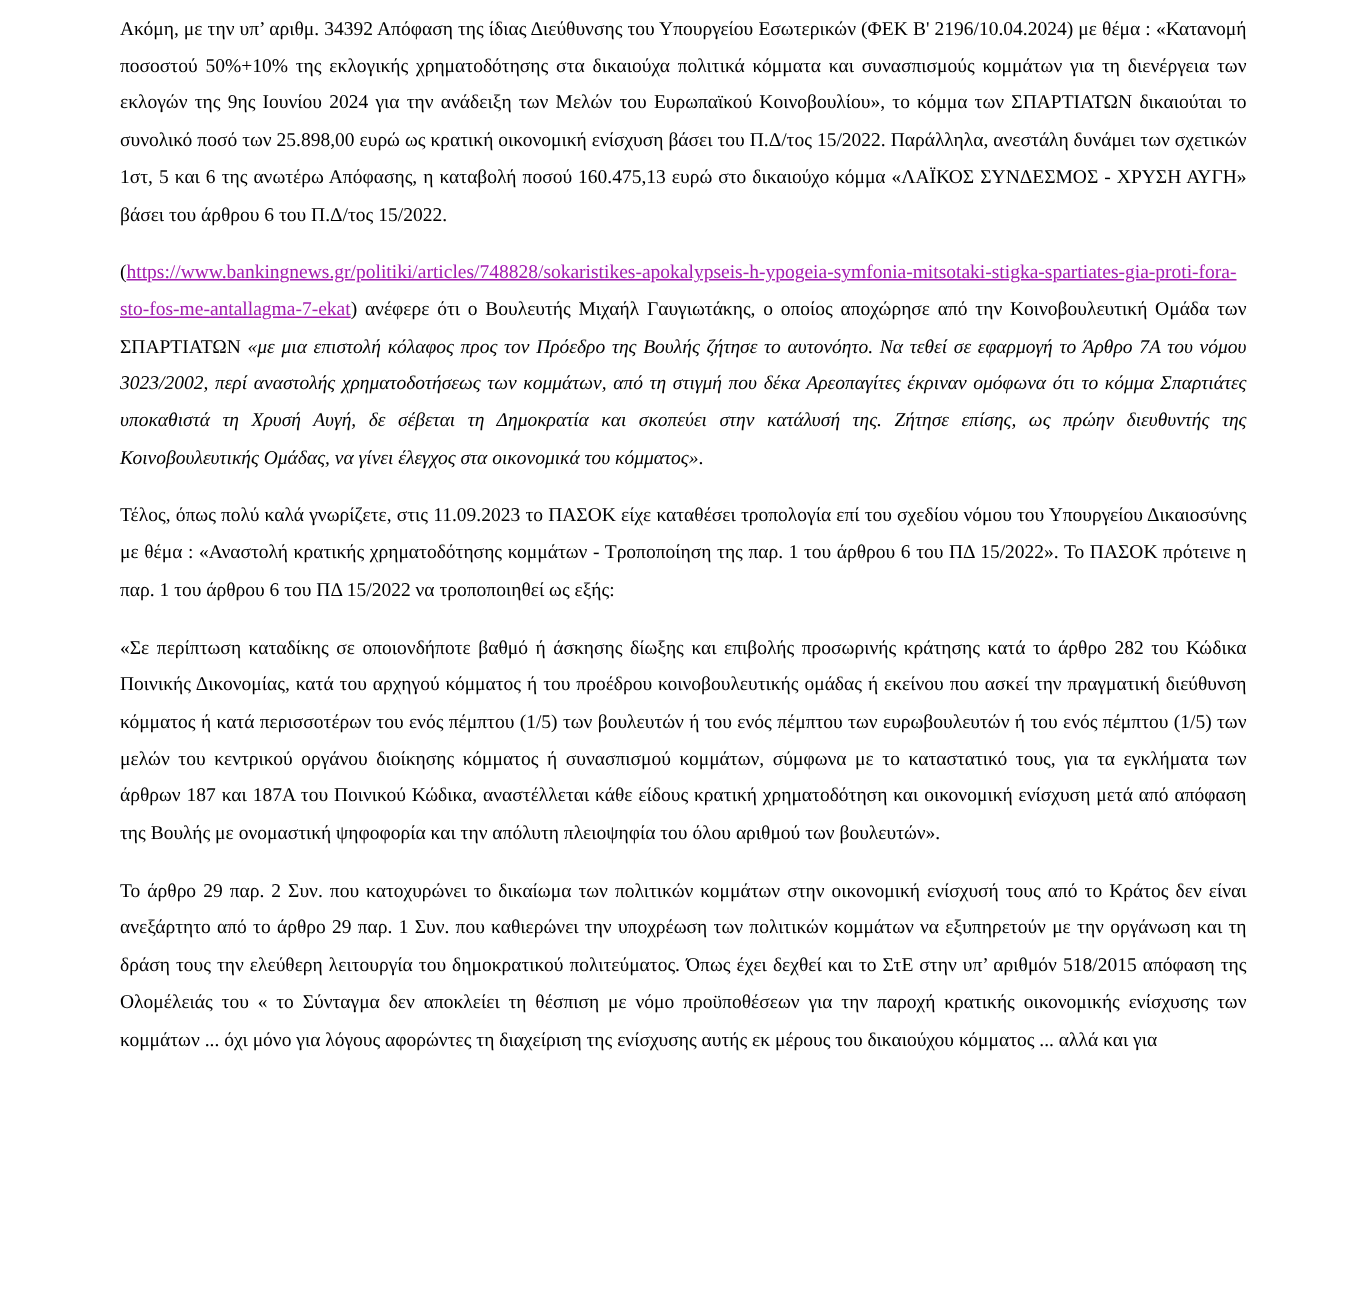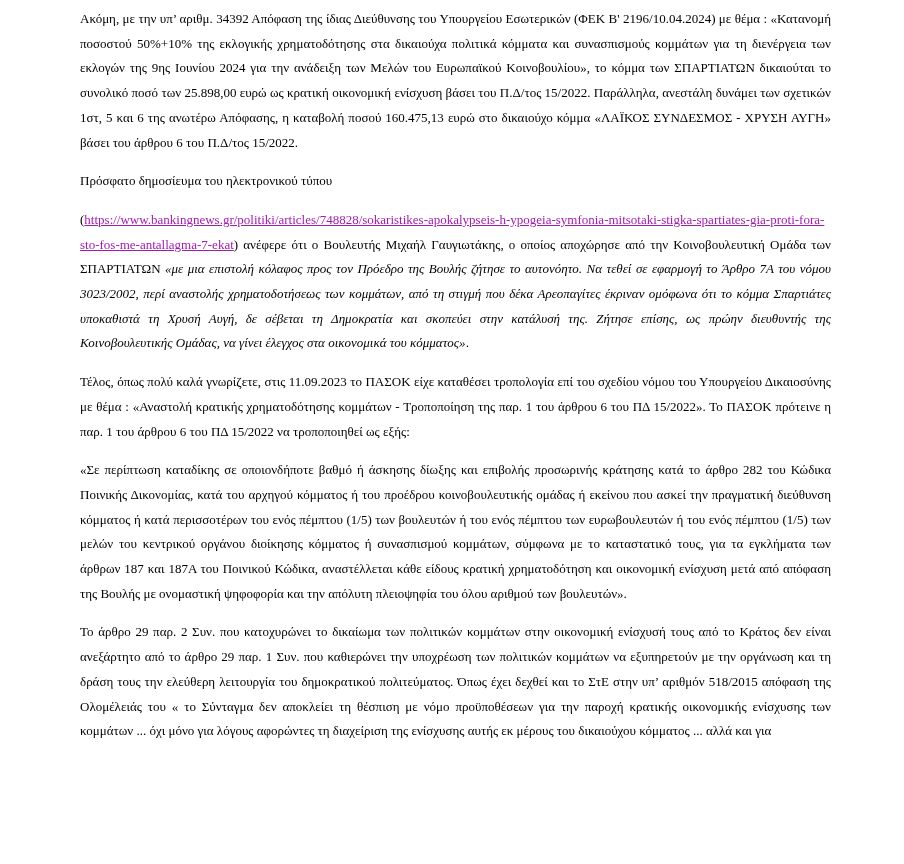--- a/index.html
+++ b/index.html
@@ -33,21 +33,20 @@
     margin-top: 20px;
   }
 </style>
 </head>
 <body>
 
 <div class="page">
 
   <p class="para">Ακόμη, με την υπ’ αριθμ. 34392 Απόφαση της ίδιας Διεύθυνσης του Υπουργείου Εσωτερικών (ΦΕΚ Β' 2196/10.04.2024) με θέμα : «Κατανομή ποσοστού 50%+10% της εκλογικής χρηματοδότησης στα δικαιούχα πολιτικά κόμματα και συνασπισμούς κομμάτων για τη διενέργεια των εκλογών της 9ης Ιουνίου 2024 για την ανάδειξη των Μελών του Ευρωπαϊκού Κοινοβουλίου», το κόμμα των ΣΠΑΡΤΙΑΤΩΝ δικαιούται το συνολικό ποσό των 25.898,00 ευρώ ως κρατική οικονομική ενίσχυση βάσει του Π.Δ/τος 15/2022. Παράλληλα, ανεστάλη δυνάμει των σχετικών 1στ, 5 και 6 της ανωτέρω Απόφασης, η καταβολή ποσού 160.475,13 ευρώ στο δικαιούχο κόμμα «ΛΑΪΚΟΣ ΣΥΝΔΕΣΜΟΣ - ΧΡΥΣΗ ΑΥΓΗ» βάσει του άρθρου 6 του Π.Δ/τος 15/2022.</p>
 
-  <p class="para">Πρόσφατο δημοσίευμα του ηλεκτρονικού τύπου</p>
 
   <p class="para"><span>(</span><a class="doc-link" href="#">https://www.bankingnews.gr/politiki/articles/748828/sokaristikes-apokalypseis-h-ypogeia-symfonia-mitsotaki-stigka-spartiates-gia-proti-fora-sto-fos-me-antallagma-7-ekat</a><span>) ανέφερε ότι ο Βουλευτής Μιχαήλ Γαυγιωτάκης, ο οποίος αποχώρησε από την Κοινοβουλευτική Ομάδα των ΣΠΑΡΤΙΑΤΩΝ </span><span class="italic-quote">«με μια επιστολή κόλαφος προς τον Πρόεδρο της Βουλής ζήτησε το αυτονόητο. Να τεθεί σε εφαρμογή το Άρθρο 7Α του νόμου 3023/2002, περί αναστολής χρηματοδοτήσεως των κομμάτων, από τη στιγμή που δέκα Αρεοπαγίτες έκριναν ομόφωνα ότι το κόμμα Σπαρτιάτες υποκαθιστά τη Χρυσή Αυγή, δε σέβεται τη Δημοκρατία και σκοπεύει στην κατάλυσή της. Ζήτησε επίσης, ως πρώην διευθυντής της Κοινοβουλευτικής Ομάδας, να γίνει έλεγχος στα οικονομικά του κόμματος»</span><span>.</span></p>
 
   <p class="para">Τέλος, όπως πολύ καλά γνωρίζετε, στις 11.09.2023 το ΠΑΣΟΚ είχε καταθέσει τροπολογία επί του σχεδίου νόμου του Υπουργείου Δικαιοσύνης με θέμα : «Αναστολή κρατικής χρηματοδότησης κομμάτων - Τροποποίηση της παρ. 1 του άρθρου 6 του ΠΔ 15/2022». Το ΠΑΣΟΚ πρότεινε η παρ. 1 του άρθρου 6 του ΠΔ 15/2022 να τροποποιηθεί ως εξής:</p>
 
   <p class="para">«Σε περίπτωση καταδίκης σε οποιονδήποτε βαθμό ή άσκησης δίωξης και επιβολής προσωρινής κράτησης κατά το άρθρο 282 του Κώδικα Ποινικής Δικονομίας, κατά του αρχηγού κόμματος ή του προέδρου κοινοβουλευτικής ομάδας ή εκείνου που ασκεί την πραγματική διεύθυνση κόμματος ή κατά περισσοτέρων του ενός πέμπτου (1/5) των βουλευτών ή του ενός πέμπτου των ευρωβουλευτών ή του ενός πέμπτου (1/5) των μελών του κεντρικού οργάνου διοίκησης κόμματος ή συνασπισμού κομμάτων, σύμφωνα με το καταστατικό τους, για τα εγκλήματα των άρθρων 187 και 187Α του Ποινικού Κώδικα, αναστέλλεται κάθε είδους κρατική χρηματοδότηση και οικονομική ενίσχυση μετά από απόφαση της Βουλής με ονομαστική ψηφοφορία και την απόλυτη πλειοψηφία του όλου αριθμού των βουλευτών».</p>
 
   <p class="para">Το άρθρο 29 παρ. 2 Συν. που κατοχυρώνει το δικαίωμα των πολιτικών κομμάτων στην οικονομική ενίσχυσή τους από το Κράτος δεν είναι ανεξάρτητο από το άρθρο 29 παρ. 1 Συν. που καθιερώνει την υποχρέωση των πολιτικών κομμάτων να εξυπηρετούν με την οργάνωση και τη δράση τους την ελεύθερη λειτουργία του δημοκρατικού πολιτεύματος. Όπως έχει δεχθεί και το ΣτΕ στην υπ’ αριθμόν 518/2015 απόφαση της Ολομέλειάς του « το Σύνταγμα δεν αποκλείει τη θέσπιση με νόμο προϋποθέσεων για την παροχή κρατικής οικονομικής ενίσχυσης των κομμάτων ... όχι μόνο για λόγους αφορώντες τη διαχείριση της ενίσχυσης αυτής εκ μέρους του δικαιούχου κόμματος ... αλλά και για</p>
 
 </div>

